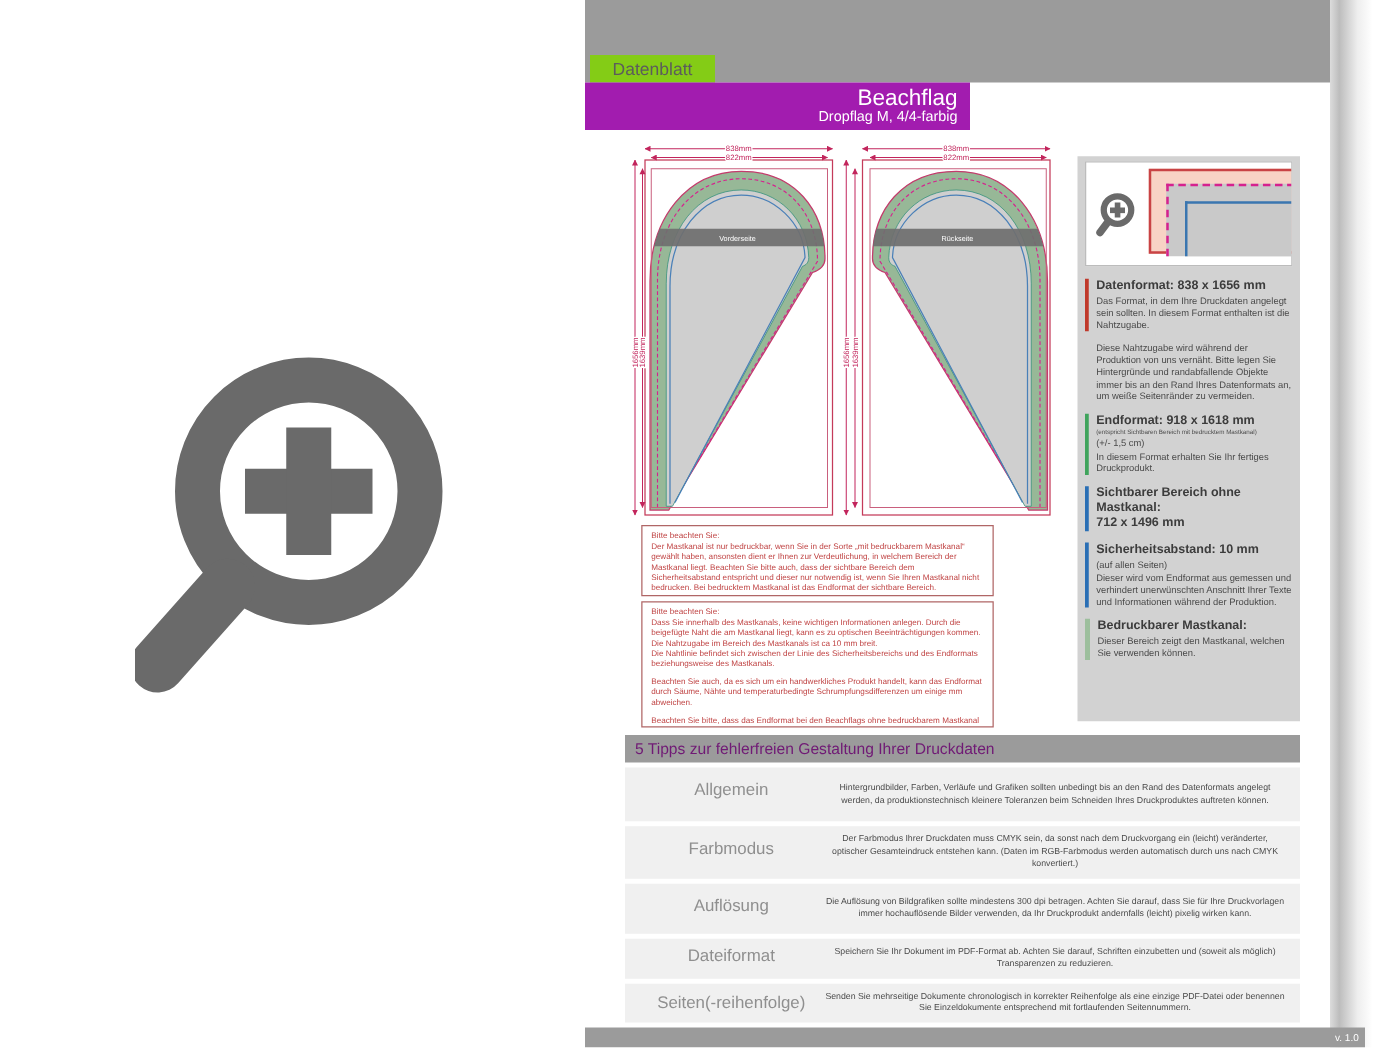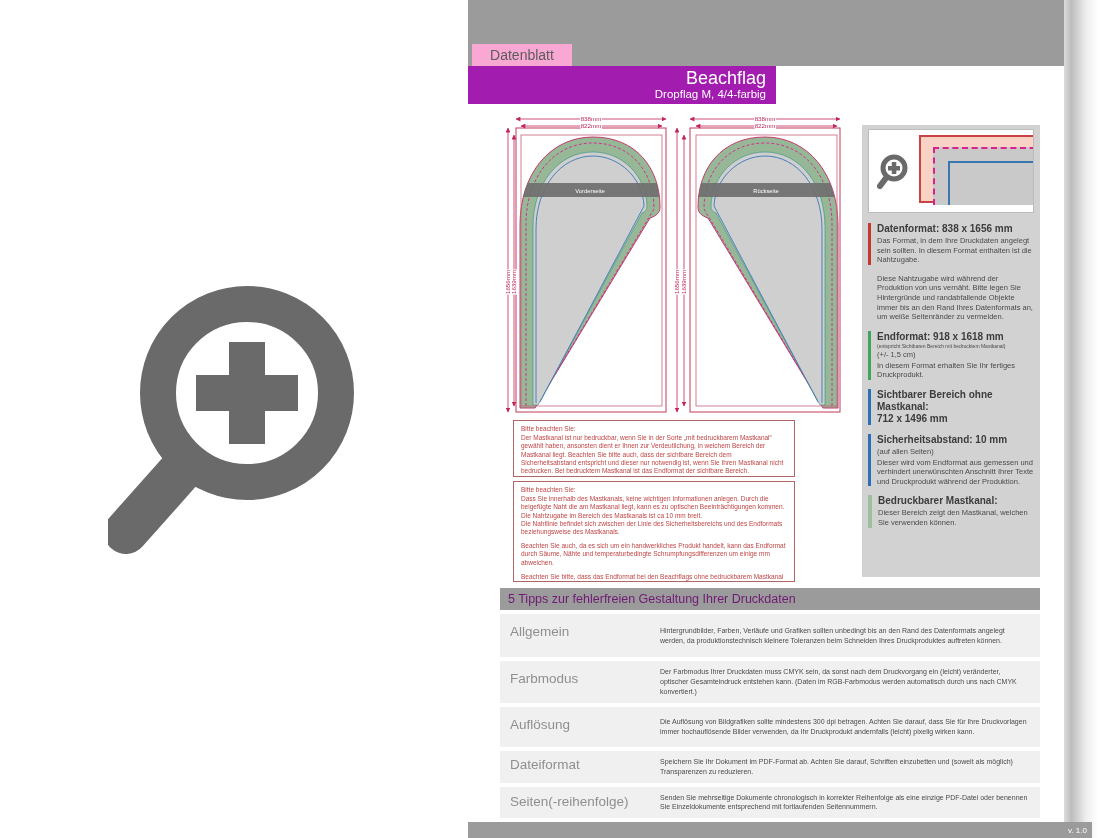--- a/index.html
+++ b/index.html
@@ -6,21 +6,21 @@
   body{
     width:1117px;height:838px;position:relative;overflow:hidden;
     background:#ffffff;
     font-family:"Liberation Sans","DejaVu Sans",sans-serif;
     -webkit-font-smoothing:antialiased;
   }
   .abs{position:absolute;}
 
   
   .top-banner{left:468px;top:0;width:596px;height:66px;background:#9b9b9b;}
-  .doc-label-box{left:472px;top:44px;width:100px;height:22px;background:#f9a8d4;
+  .doc-label-box{left:472px;top:44px;width:100px;height:22px;background:#84cc16;
      display:flex;align-items:center;justify-content:center;}
   .doc-label-box span{font-size:14px;color:#5c5c5c;}
   .product-banner{left:468px;top:66px;width:308px;height:38px;background:#a21caf;
      color:#ffffff;text-align:right;padding:2px 10px 0 0;box-sizing:border-box;}
   .product-banner .t{font-size:18px;line-height:20px;}
   .product-banner .s{font-size:11.5px;line-height:13px;}
 
   
   .page-shadow{left:1064px;top:0;width:34px;height:838px;
      background:linear-gradient(to right,#dcdcdc 0%,#bdbdbd 22%,#eeeeee 65%,#ffffff 100%);}
@@ -59,21 +59,21 @@
   .bar-blue{border-left-color:#2a6fb5;}
   .bar-lgreen{border-left:4px solid #9dbf9d;}
   .txt-green{color:#3fa45c;}
   .txt-blue{color:#2a6fb5;}
   .no-bar{border-left-color:transparent;}
 
   
   .tips-header{left:500px;top:588px;width:540px;height:22px;background:#9b9b9b;
      color:#701a75;font-size:12.5px;display:flex;align-items:center;padding-left:8px;
      box-sizing:border-box;}
-  .tips-rows{left:500px;top:614px;width:540px;}
+  .tips-rows{left:500px;top:614px;width:540px;text-align:center;}
   .tip-row{display:flex;background:#f0f0f0;margin-bottom:4px;}
   .tip-label{width:160px;box-sizing:border-box;padding:10px 0 0 10px;
      font-size:13.5px;color:#8f8f8f;}
   .tip-text{flex:1;box-sizing:border-box;padding:6px 12px 6px 0;
      font-size:7px;line-height:1.4;color:#4a4a4a;display:flex;align-items:center;}
 
   
   .footer-bar{left:468px;top:822px;width:624px;height:16px;background:#9b9b9b;
      color:#ffffff;font-size:8px;display:flex;align-items:center;
      justify-content:flex-end;padding-right:5px;box-sizing:border-box;}
@@ -209,21 +209,21 @@
   </div>
 
   <div class="sec bar-blue">
     <div class="st txt-blue">Sichtbarer Bereich ohne Mastkanal:</div>
     <div class="st txt-blue">712 x 1496 mm</div>
   </div>
 
   <div class="sec bar-blue">
     <div class="st txt-blue">Sicherheitsabstand: 10 mm</div>
     <div class="sb txt-blue">(auf allen Seiten)</div>
-    <div class="sb">Dieser wird vom Endformat aus gemessen und verhindert unerwünschten Anschnitt Ihrer Texte und Druckprodukt während der Produktion.</div>
+    <div class="sb">Dieser wird vom Endformat aus gemessen und verhindert unerwünschten Anschnitt Ihrer Texte und Informationen während der Produktion.</div>
   </div>
 
   <div class="sec bar-lgreen">
     <div class="st txt-green">Bedruckbarer Mastkanal:</div>
     <div class="sb">Dieser Bereich zeigt den Mastkanal, welchen Sie verwenden können.</div>
   </div>
 </div>
 
 <div class="abs tips-header">
   <span>5 Tipps zur fehlerfreien Gestaltung Ihrer Druckdaten</span>

